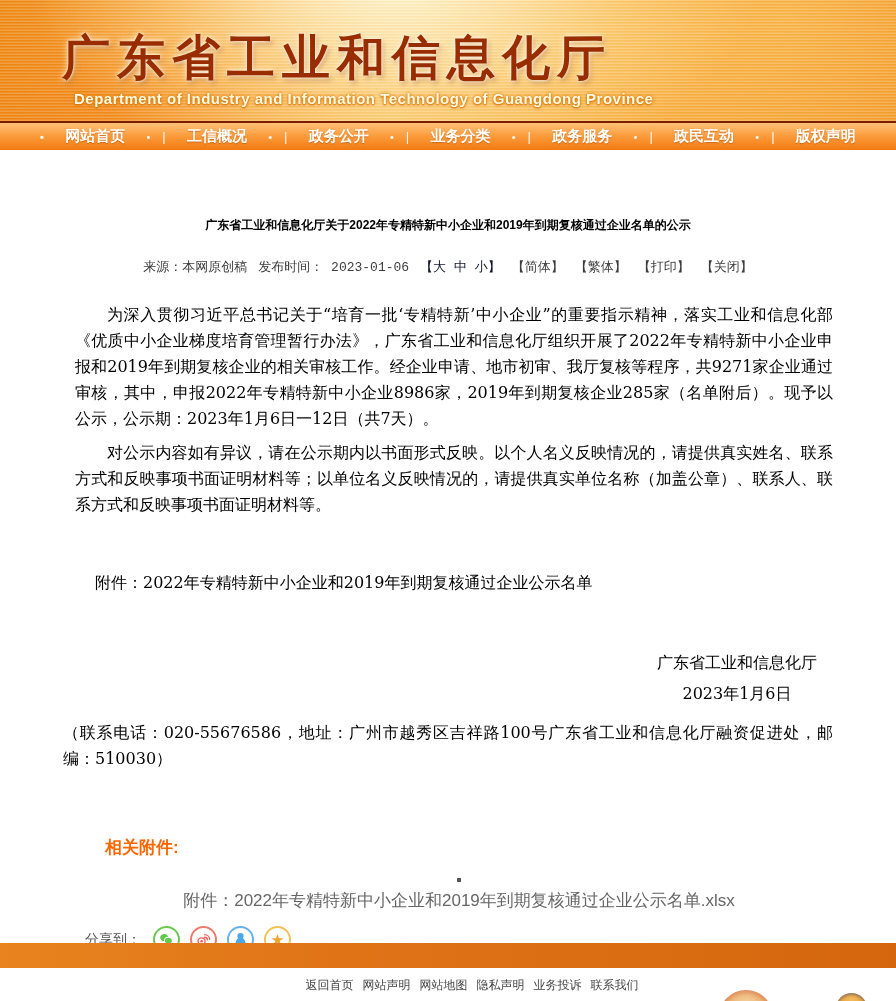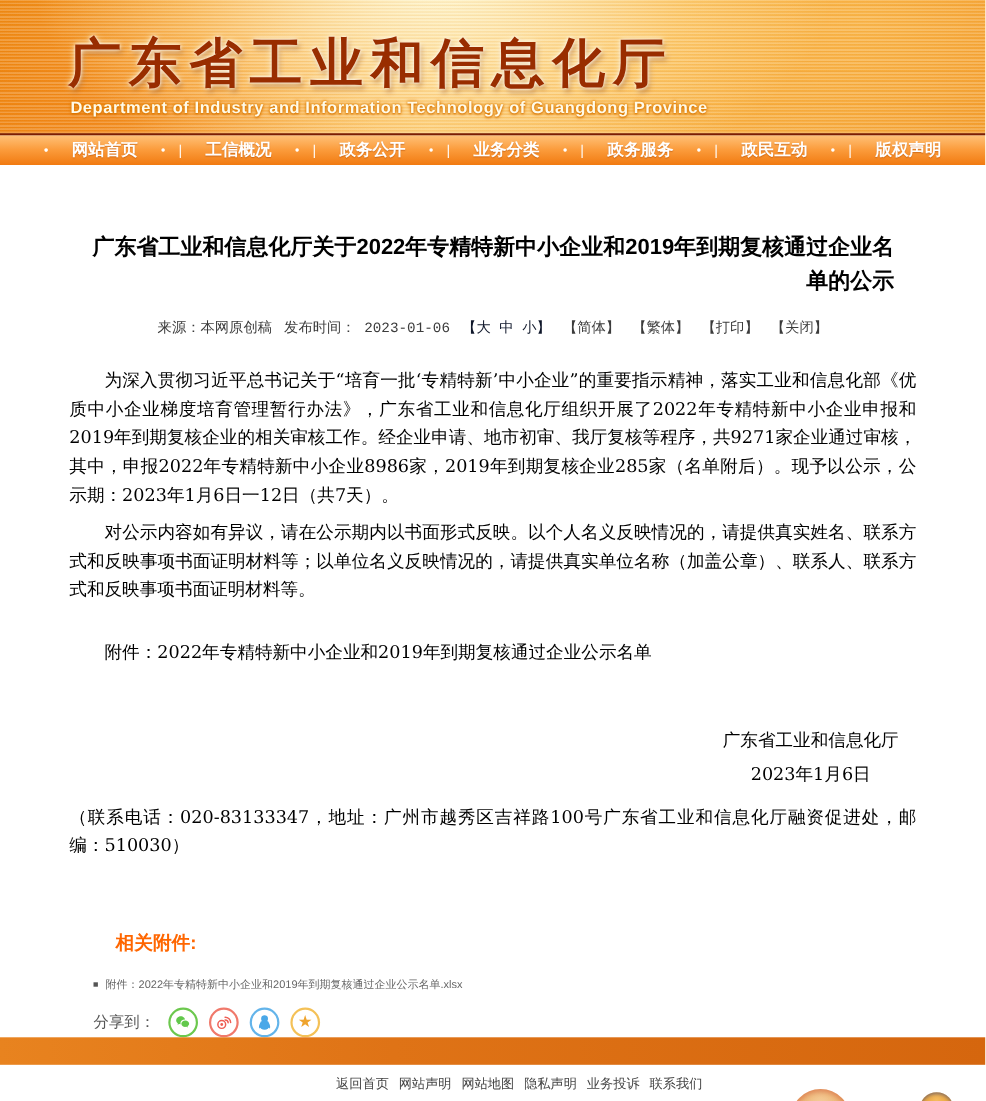--- a/index.html
+++ b/index.html
@@ -26,21 +26,21 @@
       rgba(210,110,10,.10) 2px, rgba(255,255,255,0) 3px);
     pointer-events:none;
   }
   .banner-title {
     position:absolute; left:62px; top:26px; z-index:2;
     font-size:48px; font-weight:bold; letter-spacing:7px; color:#992d00;
     text-shadow:0 0 3px #ffffff, 0 0 7px #fff3cf, 2px 3px 5px rgba(140,55,0,.45);
     white-space:nowrap;
   }
   .banner-subtitle {
-    position:absolute; left:64px; top:90px; z-index:2;
+    position:absolute; left:74px; top:90px; z-index:2;
     font-size:15px; font-weight:bold; color:#fffbe9; letter-spacing:.5px;
     text-shadow:0 0 4px #e07d00, 0 1px 2px #cf6a00, 0 0 2px #e88a00;
     white-space:nowrap;
   }
 
   
   .nav {
     height:29px; border-top:2px solid #7c1e02;
     background:linear-gradient(#ffc178 0%, #fb9c3c 48%, #f17a10 100%);
     display:flex; align-items:center; justify-content:space-between;
@@ -48,52 +48,52 @@
   }
   .nav-item { cursor:pointer; white-space:nowrap; text-shadow:0 1px 1px rgba(170,70,0,.5); }
   .nav-sep { display:inline-flex; align-items:center; gap:12px; font-weight:normal; }
   .nav-sep .dot { font-size:11px; }
   .nav-sep .pipe { font-size:13px; opacity:.95; }
   .nav-lead-dot { font-size:11px; }
 
   
   .content { padding:0 63px; color:#000; }
   .article-title {
-    margin:60px 20px 0 20px; text-align:right;
-    font-size:20px; font-weight:bold; line-height:31px; color:#000;
+    margin:60px 20px 0 20px; text-align:center;
+    font-size:12px; font-weight:bold; line-height:31px; color:#000;
   }
   .meta {
     margin-top:17px; text-align:center; font-size:13px; color:#3c3c3c;
     display:flex; justify-content:center; gap:11px; white-space:nowrap;font-family:Liberation Mono, monospace;
   }
   .meta .dim { color:#0f172a; }
   .meta .btn { cursor:pointer; }
 
   .body-text {
     font-family:"DejaVu Serif","Liberation Serif",serif;
     font-size:16px; line-height:26px; text-align:justify;
   }
-  .para { text-indent:2em; }
+  .para { text-indent:2em;margin-left:12px; }
   .p1 { margin-top:26px; }
   .p2 { margin-top:8px; }
-  .attachment-line { margin-top:31px; text-indent:2em; }
+  .attachment-line { margin-top:52px; text-indent:2em; }
 
   .sign-block { margin-top:54px; text-align:right; padding-right:16px; }
   .sign-inner { display:inline-block; text-align:center; }
   .sign-name { display:block; }
   .sign-date { display:block; margin-top:5px; }
 
   .contact { margin-top:13px; }
 
   
   .related { margin:64px 0 0 22px; }
   .related-heading { font-size:17px; font-weight:bold; color:#ff6600;margin-left:20px; }
   .related-item {
-    margin-top:19px; font-size:10px; color:#666; cursor:pointer;
-    display:flex; align-items:center; gap:7px;
+    margin-top:19px; font-size:17px; color:#666; cursor:pointer;
+    display:flex; align-items:center; gap:7px;flex-direction:column;
   }
   .sq-bullet { width:4px; height:4px; background:#555; flex:0 0 auto; }
 
   .share-row { margin-top:14px; display:flex; align-items:center; gap:10px; }
   .share-label { font-size:14px; color:#555; margin-right:2px; }
   .share-icon {
     width:27px; height:27px; border-radius:50%; background:#fff;
     display:flex; align-items:center; justify-content:center; cursor:pointer;
   }
   .share-icon svg { display:block; }
@@ -189,21 +189,21 @@
       <p class="para p2">对公示内容如有异议，请在公示期内以书面形式反映。以个人名义反映情况的，请提供真实姓名、联系方式和反映事项书面证明材料等；以单位名义反映情况的，请提供真实单位名称（加盖公章）、联系人、联系方式和反映事项书面证明材料等。</p>
       <p class="attachment-line">附件：2022年专精特新中小企业和2019年到期复核通过企业公示名单</p>
 
       <div class="sign-block">
         <span class="sign-inner">
           <span class="sign-name">广东省工业和信息化厅</span>
           <span class="sign-date">2023年1月6日</span>
         </span>
       </div>
 
-      <p class="contact">（联系电话：020-83133347，地址：广州市越秀区吉祥路100号广东省工业和信息化厅融资促进处，邮编：510030）</p>
+      <p class="contact">（联系电话：020-55676586，地址：广州市越秀区吉祥路100号广东省工业和信息化厅融资促进处，邮编：510030）</p>
     </div>
 
     <div class="related">
       <div class="related-heading">相关附件:</div>
       <div class="related-item">
         <span class="sq-bullet"></span>
         <span>附件：2022年专精特新中小企业和2019年到期复核通过企业公示名单.xlsx</span>
       </div>
 
       <div class="share-row">

